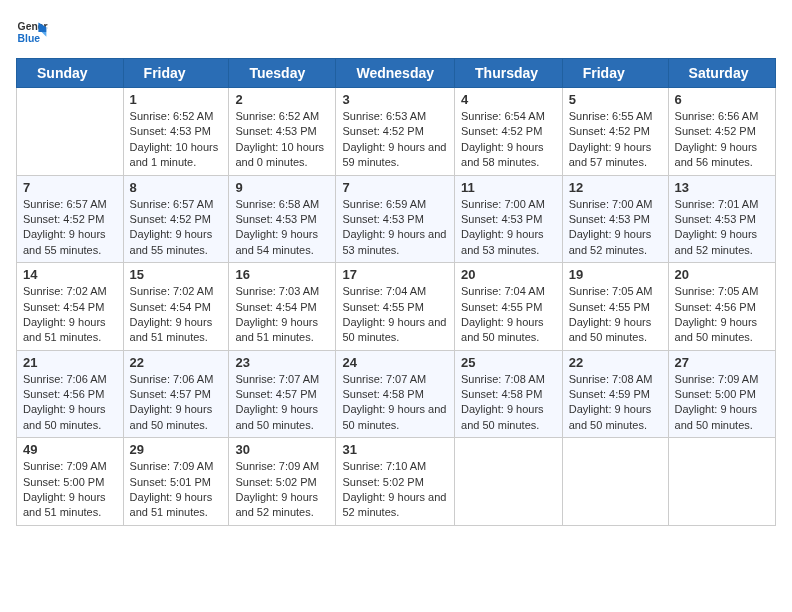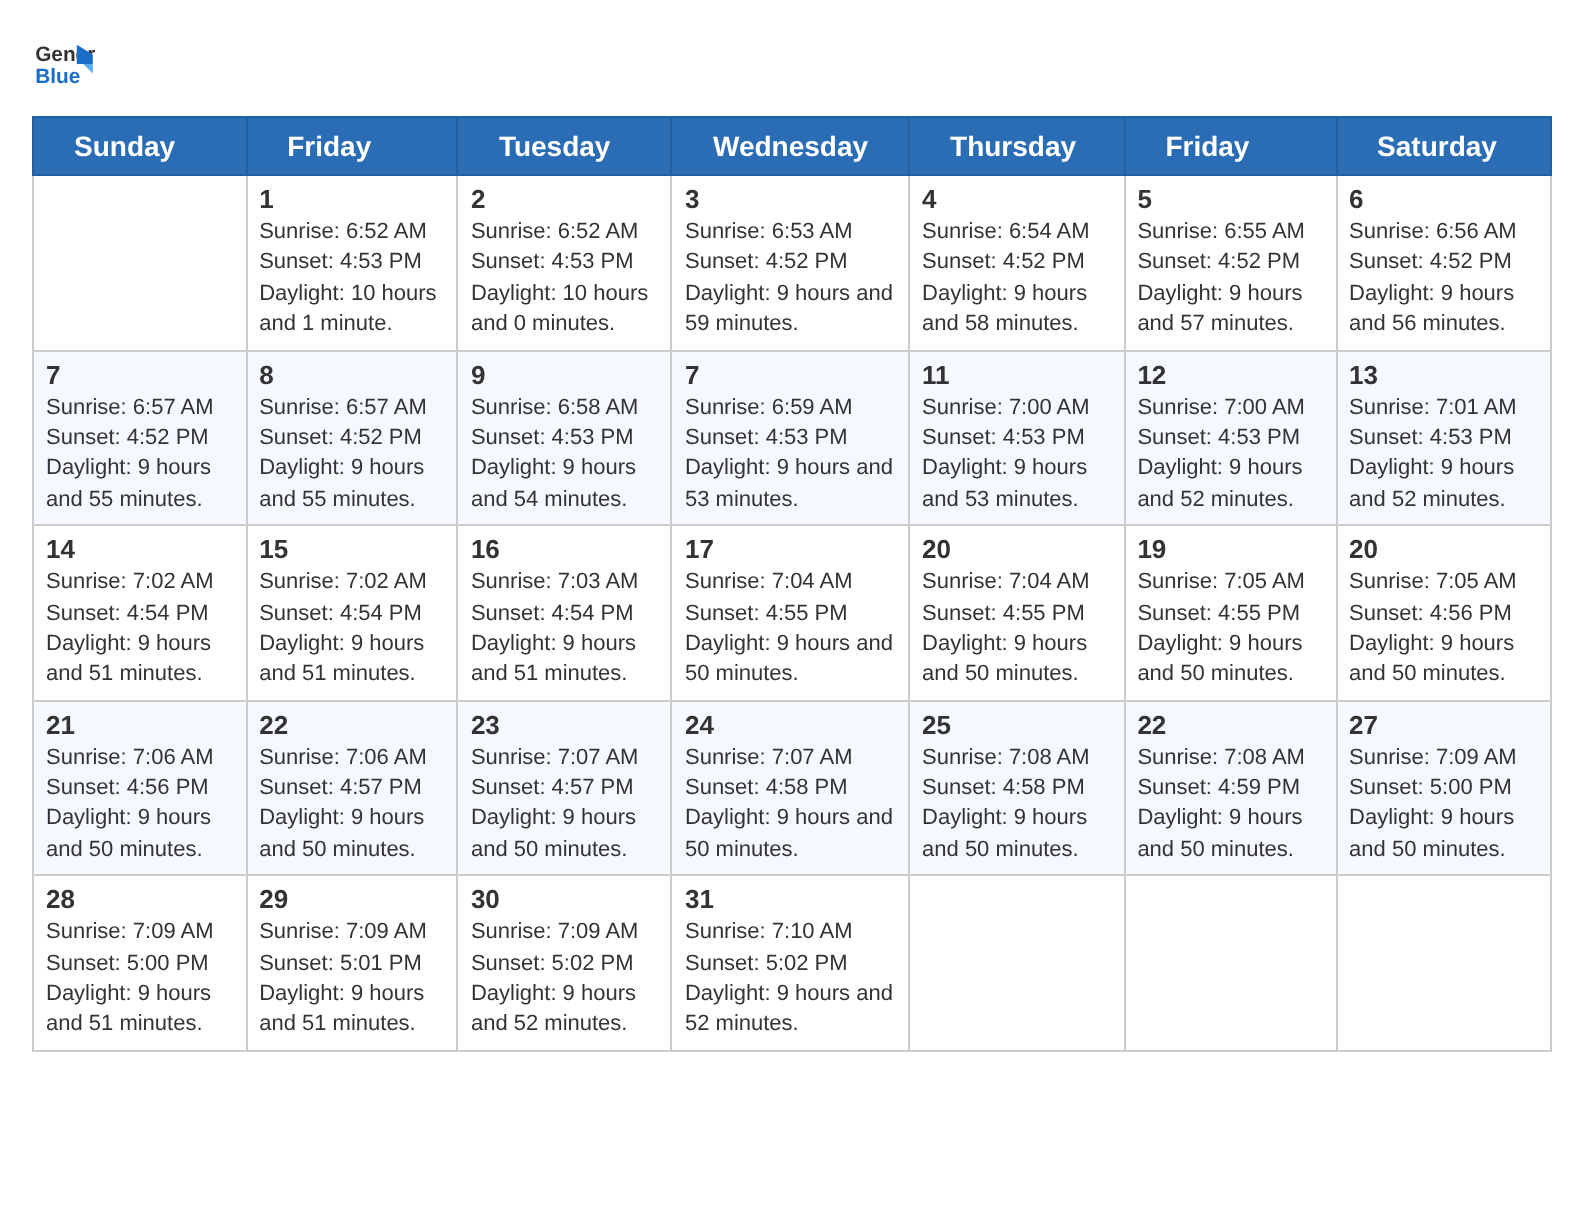--- a/index.html
+++ b/index.html
@@ -219,21 +219,21 @@
           <span class="day-number">22</span>
           <div class="day-info">Sunrise: 7:08 AM<br>Sunset: 4:59 PM<br>Daylight: 9 hours and 50 minutes.</div>
         </td>
         <td>
           <span class="day-number">27</span>
           <div class="day-info">Sunrise: 7:09 AM<br>Sunset: 5:00 PM<br>Daylight: 9 hours and 50 minutes.</div>
         </td>
       </tr>
       <tr class="row-odd">
         <td>
-          <span class="day-number">28</span>
+          <span class="day-number">49</span>
           <div class="day-info">Sunrise: 7:09 AM<br>Sunset: 5:00 PM<br>Daylight: 9 hours and 51 minutes.</div>
         </td>
         <td>
           <span class="day-number">29</span>
           <div class="day-info">Sunrise: 7:09 AM<br>Sunset: 5:01 PM<br>Daylight: 9 hours and 51 minutes.</div>
         </td>
         <td>
           <span class="day-number">30</span>
           <div class="day-info">Sunrise: 7:09 AM<br>Sunset: 5:02 PM<br>Daylight: 9 hours and 52 minutes.</div>
         </td>

